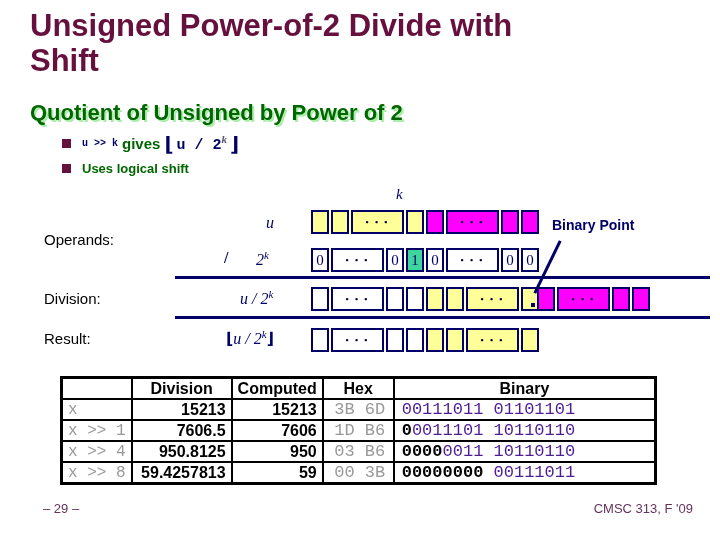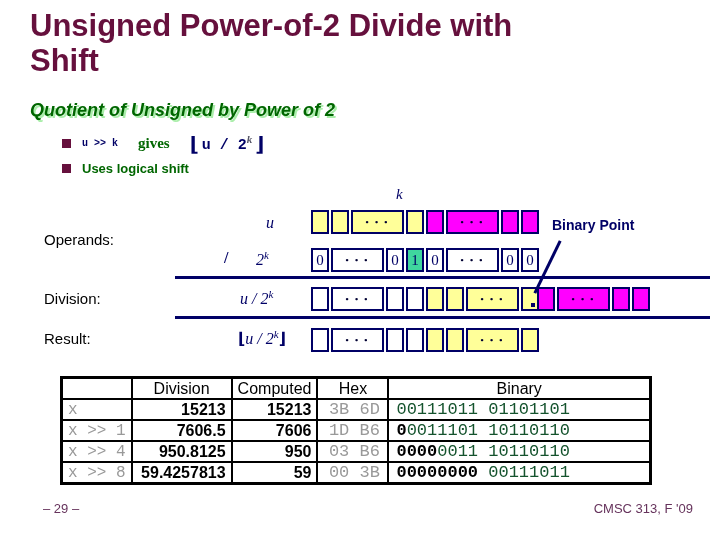--- a/index.html
+++ b/index.html
@@ -2,28 +2,28 @@
 <html><head>
 <meta charset="utf-8">
 <style>
   html,body{margin:0;padding:0;background:#ffffff;}
   .slide{position:relative;width:720px;height:540px;background:#ffffff;overflow:hidden;
          font-family:"Liberation Sans",sans-serif;color:#000;}
 
   
   .title{position:absolute;left:30px;top:8px;width:610px;font-size:31px;font-weight:bold;
          color:#66103d;line-height:1.13;}
-  .heading{position:absolute;left:30px;top:100px;font-size:18px;font-weight:bold;color:#006600;
-         text-shadow:2px 2px 0 #aaeeaa;font-style:italic;}
+  .heading{position:absolute;left:30px;top:100px;font-size:22px;font-weight:bold;color:#006600;
+         text-shadow:2px 2px 0 #aaeeaa;}
 
   
   .bullet{position:absolute;left:62px;display:flex;align-items:center;}
   .bullet .sq{width:9px;height:9px;background:#66103d;margin-right:11px;flex:0 0 auto;}
   .code{font-family:"Liberation Mono",monospace;font-weight:bold;color:#000066;font-size:10px;}
-  .gives{color:#006600;font-weight:bold;font-size:15px;margin:0 20px;font-family:Liberation Serif, serif;}
+  .gives{color:#006600;font-weight:bold;font-size:15px;margin:0 4px;}
   .floor{color:#000066;font-size:20px;font-weight:bold;font-family:"DejaVu Sans",sans-serif;line-height:1;}
   .expr{font-family:"Liberation Mono",monospace;font-weight:bold;color:#000066;font-size:15px;margin:0 3px;}
   sup.exp{font-family:"Liberation Serif",serif;font-style:italic;color:#556;font-size:11px;}
   .greenb{color:#006600;font-weight:bold;font-size:13px;}
 
   
   .mathlbl{position:absolute;font-family:"Liberation Serif",serif;font-style:italic;
            color:#000066;font-size:16px;white-space:nowrap;}
   .mathlbl sup{font-size:11px;}
   .mathlbl .fl{font-style:normal;font-family:"DejaVu Sans",sans-serif;font-weight:bold;font-size:16px;}
@@ -38,27 +38,27 @@
   .c-y{background:#ffff99;} .c-m{background:#ff00ff;} .c-w{background:#ffffff;} .c-g{background:#3fd69e;}
   .bp-label{position:absolute;left:552px;top:217px;font-size:14px;font-weight:bold;color:#000066;}
   .bp-slash{position:absolute;left:546px;top:238px;width:3px;height:58px;background:#000066;
             transform:rotate(26deg);}
   .bp-dot{position:absolute;left:531px;top:303px;width:4px;height:4px;background:#000066;}
 
   
   .dtable{position:absolute;left:60px;top:376px;border-collapse:collapse;table-layout:fixed;
           border:3px solid #000;}
   .dtable th,.dtable td{border:2px solid #000;height:19px;padding:0 5px;overflow:hidden;white-space:nowrap;}
-  .dtable th{font-weight:normal;font-size:16px;text-align:center;}
+  .dtable th{font-weight:bold;font-size:16px;text-align:center;}
   td.cname{font-family:"Liberation Mono",monospace;color:#999;font-size:16px;text-align:left;}
   td.cnum{text-align:right;font-weight:bold;font-size:16px;}
   td.chex{font-family:"Liberation Mono",monospace;color:#999;font-size:17px;text-align:center;padding-left:8px;}
   td.cbin{font-family:"Liberation Mono",monospace;font-size:17px;text-align:left;padding-left:7px;}
   td.cbin .bbold{font-weight:bold;color:#000;}
-  td.cbin .bgray{color:#14532d;margin-top:48px;}
+  td.cbin .bgray{color:#4c1d95;margin-top:48px;}
 
   
   .footer{position:absolute;top:501px;font-size:13px;color:#66335c;}
 </style>
 </head>
 <body>
 
 <div class="slide">
 
   <div class="title">
@@ -129,21 +129,21 @@
   <div class="bitrow" style="left:537px;top:287px;">
       <div class="cell c-m"></div>
       <div class="cell c-m wide dots">• • •</div>
       <div class="cell c-m"></div>
       <div class="cell c-m"></div>
     </div>
 
   <div class="hline" style="left:175px;top:316px;width:535px;"></div>
 
   <div class="plain" style="left:44px;top:330px;">Result:</div>
-  <div class="mathlbl" style="left:226px;top:328px;margin-left:12px;"><span class="fl">⌊</span><span>u / 2</span><sup>k</sup><span class="fl">⌋</span></div>
+  <div class="mathlbl" style="left:226px;top:328px;"><span class="fl">⌊</span><span>u / 2</span><sup>k</sup><span class="fl">⌋</span></div>
   <div class="bitrow" style="left:311px;top:328px;">
       <div class="cell c-w"></div>
       <div class="cell c-w wide dots">• • •</div>
       <div class="cell c-w"></div>
       <div class="cell c-w"></div>
       <div class="cell c-y"></div>
       <div class="cell c-y"></div>
       <div class="cell c-y wide dots">• • •</div>
       <div class="cell c-y"></div>
     </div>

